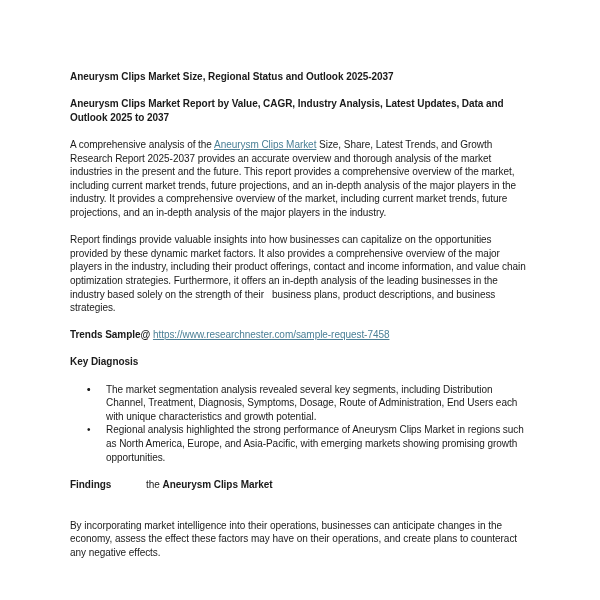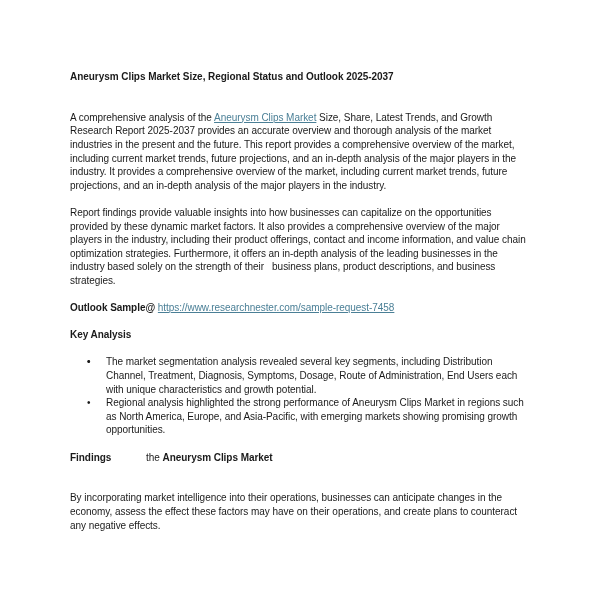--- a/index.html
+++ b/index.html
@@ -18,32 +18,33 @@
     ul.findings { margin: 0; padding: 0; list-style: none; }
     ul.findings li { position: relative; padding-left: 36px; }
     ul.findings li .bullet { position: absolute; left: 17px; top: 0; }
   </style>
 </head>
 <body>
 
 <div class="page">
   <p class="p title">Aneurysm Clips Market Size, Regional Status and Outlook 2025-2037</p>
   <div class="gap1"></div>
+  <p class="p title">Aneurysm Clips Market Report by Value, CAGR, Industry Analysis, Latest Updates, Data and Outlook 2025 to 2037</p>
   <div class="gap1"></div>
 
   <p class="p"><span>A comprehensive analysis of the </span><a class="link" href="#">Aneurysm Clips Market</a><span> Size, Share, Latest Trends, and Growth Research Report 2025-2037 provides an accurate overview and thorough analysis of the market industries in the present and the future. This report provides a comprehensive overview of the market, including current market trends, future projections, and an in-depth analysis of the major players in the industry. It provides a comprehensive overview of the market, including current market trends, future projections, and an in-depth analysis of the major players in the industry.</span></p>
   <div class="gap1"></div>
 
   <p class="p" style="white-space: pre-wrap;">Report findings provide valuable insights into how businesses can capitalize on the opportunities provided by these dynamic market factors. It also provides a comprehensive overview of the major players in the industry, including their product offerings, contact and income information, and value chain optimization strategies. Furthermore, it offers an in-depth analysis of the leading businesses in the industry based solely on the strength of their   business plans, product descriptions, and business strategies.</p>
   <div class="gap1"></div>
 
-  <p class="p"><span class="b">Outlook Sample@</span> <a class="link" href="#">https://www.researchnester.com/sample-request-7458</a></p>
+  <p class="p"><span class="b">Trends Sample@</span> <a class="link" href="#">https://www.researchnester.com/sample-request-7458</a></p>
   <div class="gap1"></div>
 
-  <p class="p b">Key Analysis</p>
+  <p class="p b">Key Diagnosis</p>
   <div class="gap1"></div>
 
   <ul class="findings">
     <li><span class="bullet">•</span></li>
     <li><span class="bullet">•</span><span>The market segmentation analysis revealed several key segments, including Distribution Channel, Treatment, Diagnosis, Symptoms, Dosage, Route of Administration, End Users each with unique characteristics and growth potential.</span></li>
     <li><span class="bullet">•</span><span>Regional analysis highlighted the strong performance of Aneurysm Clips Market in regions such as North America, Europe, and Asia-Pacific, with emerging markets showing promising growth opportunities.</span></li>
   </ul>
   <div class="gap1"></div>
 
   <p class="p"><span class="b">Findings</span><span style="white-space: pre; margin-left: 32px;"> the </span><span class="b">Aneurysm Clips Market</span></p>

